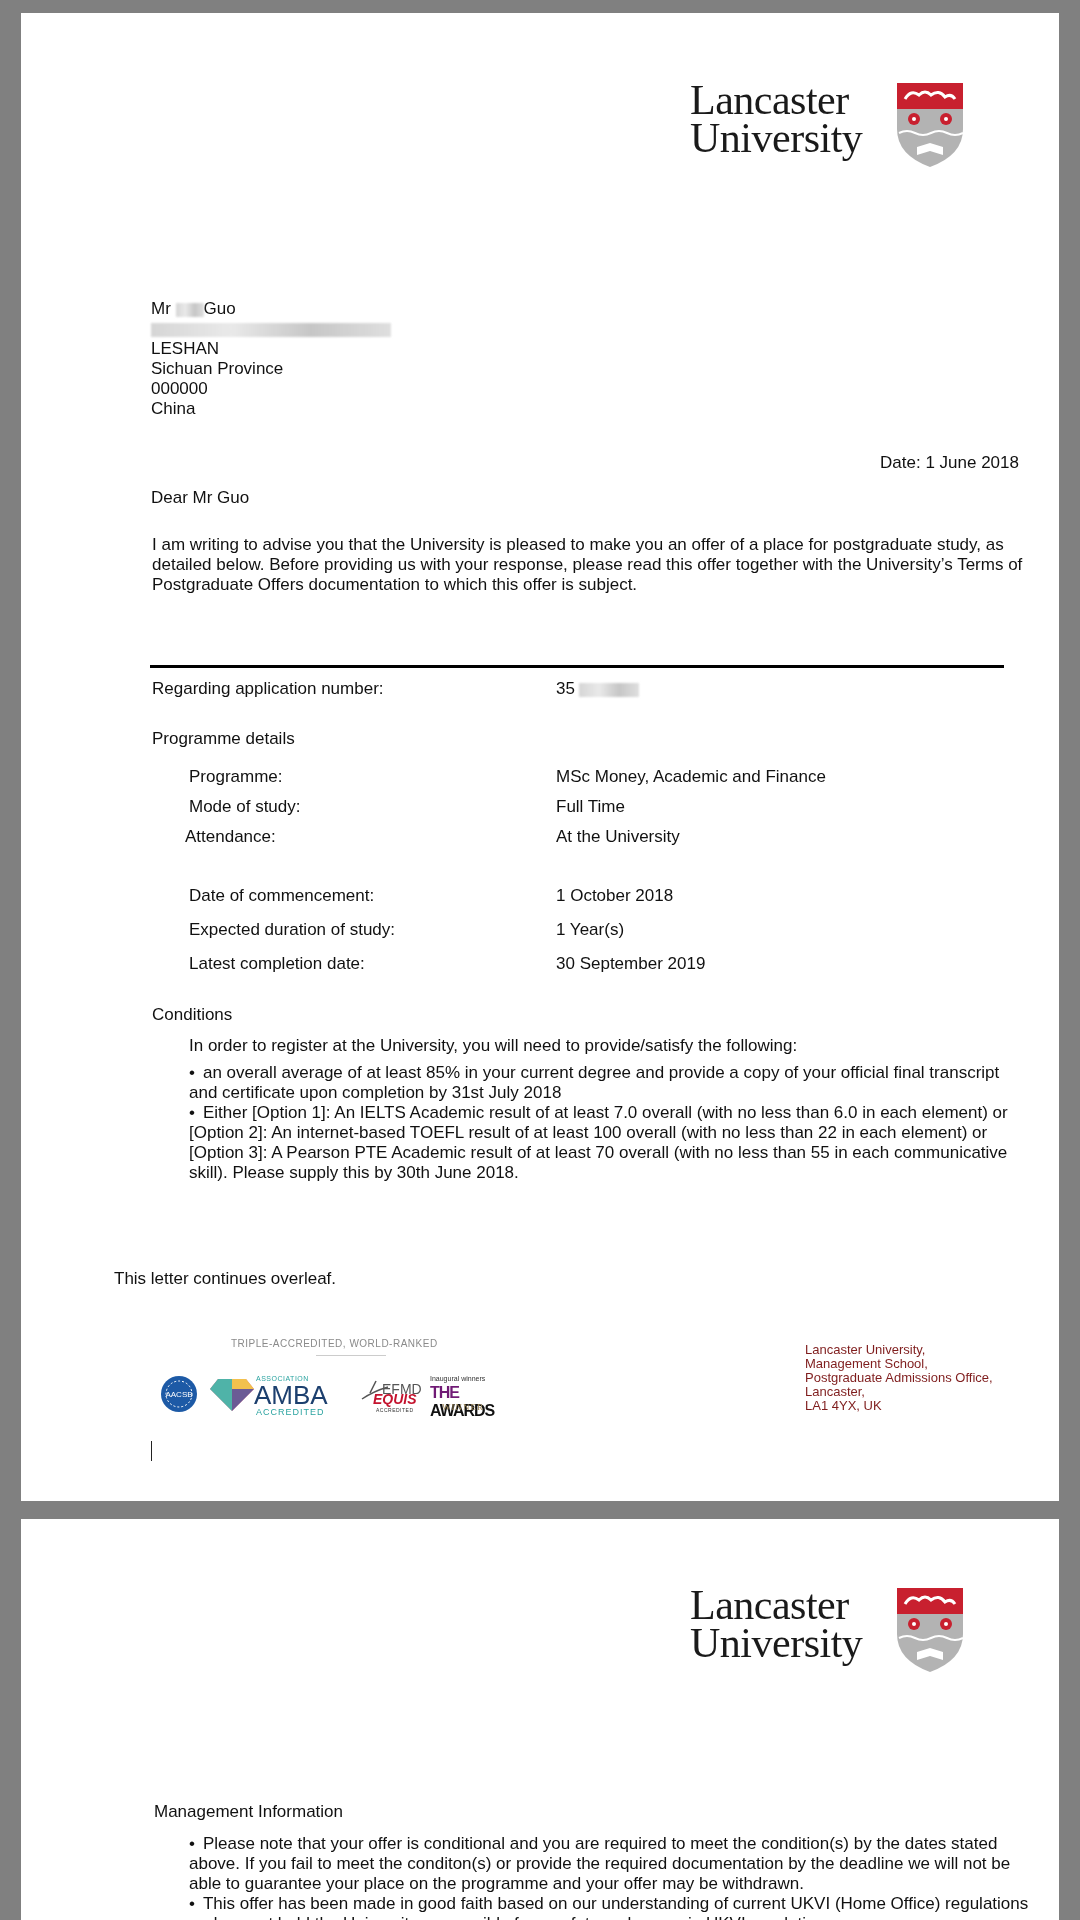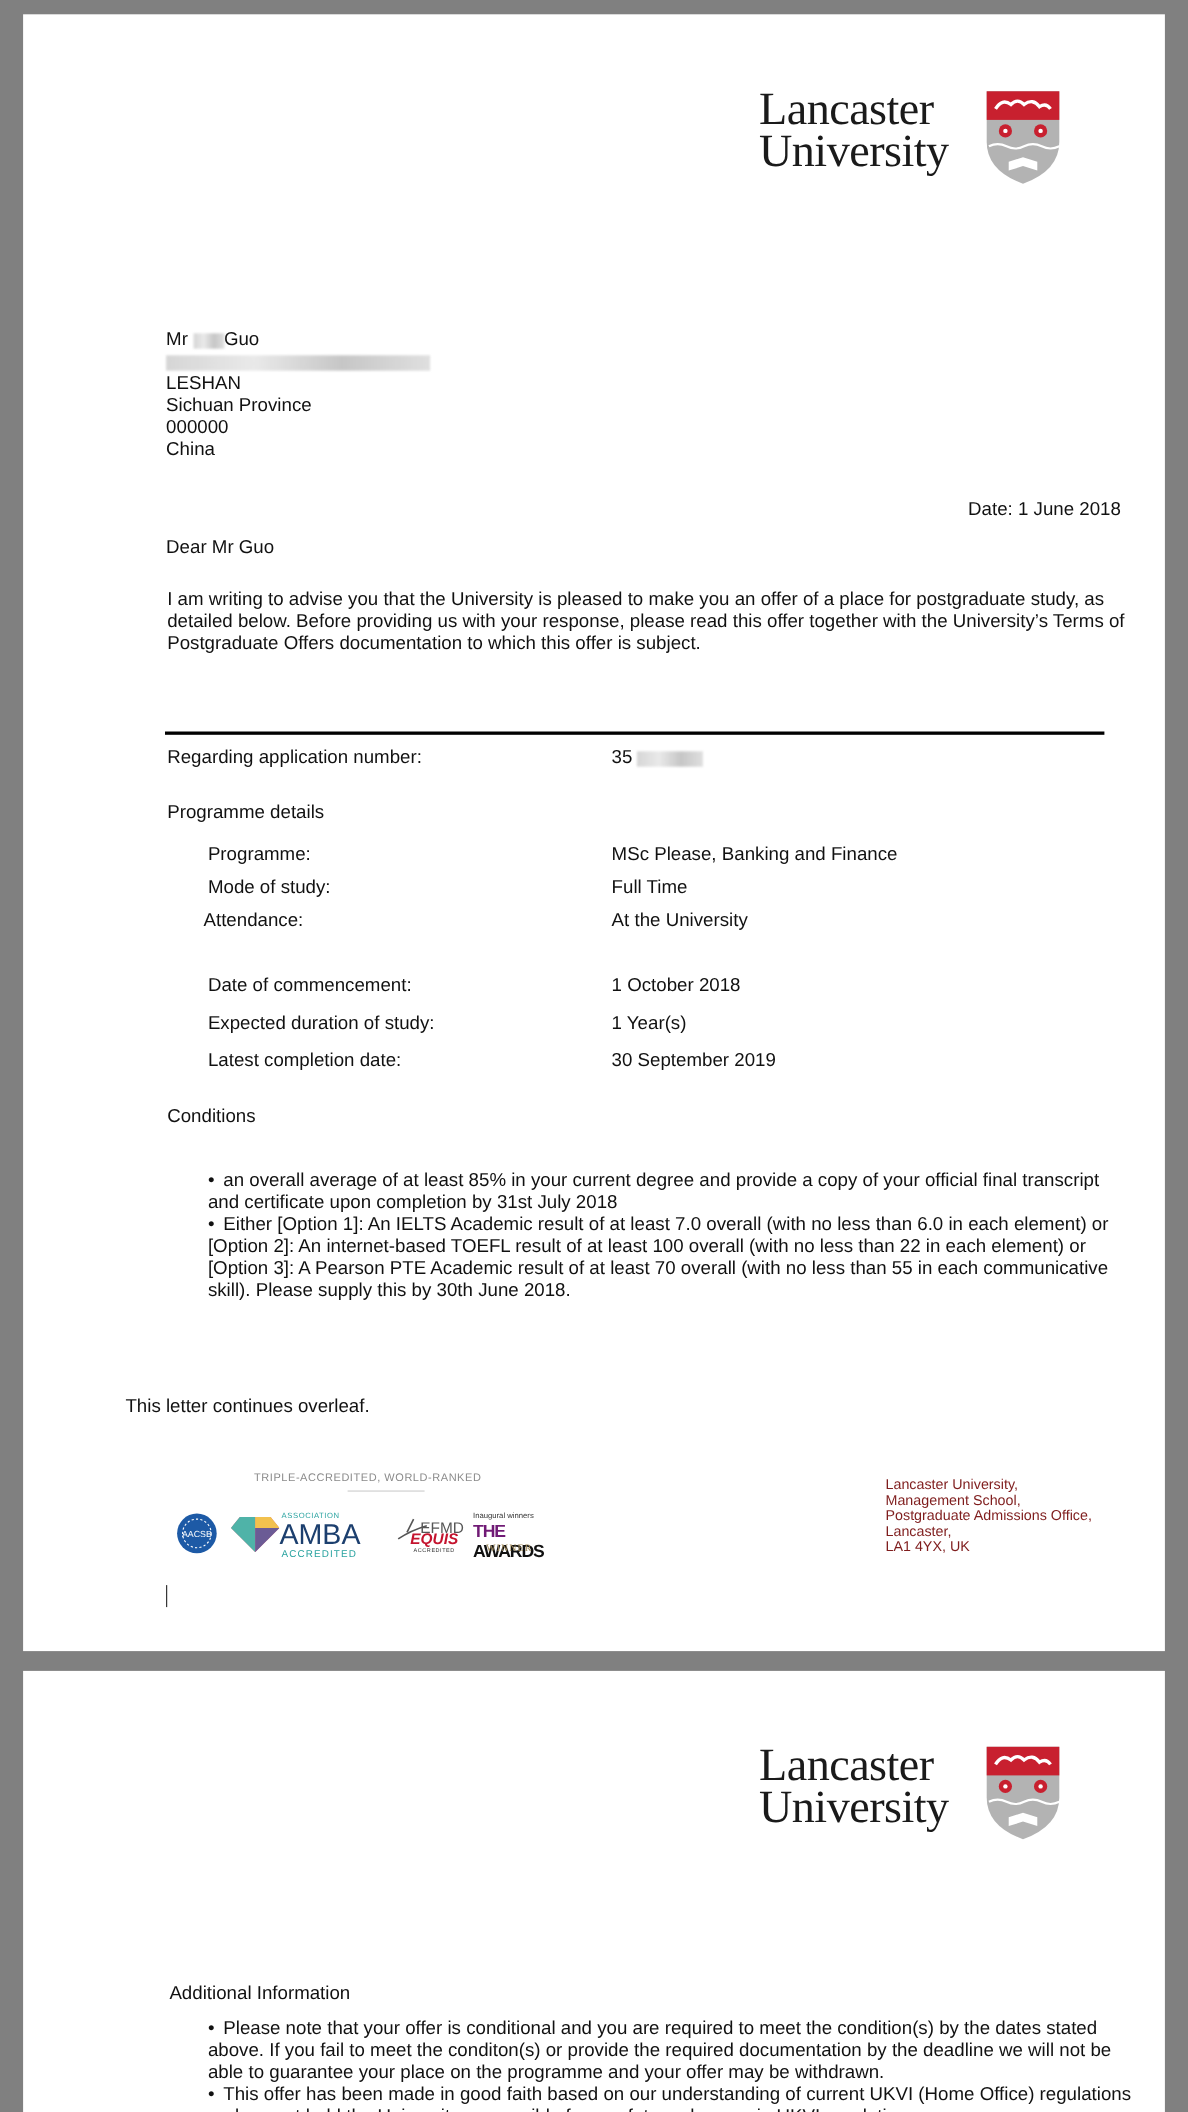--- a/index.html
+++ b/index.html
@@ -92,38 +92,39 @@
   <div class="rule" style="left:129px; top:652px; width:854px;"></div>
 
   <div class="row" style="left:131px; top:666px;">Regarding application number:</div>
   <div class="row" style="left:535px; top:666px;">
     <span>35</span><span class="redact" style="width:60px;height:14px;margin-left:4px;"></span>
   </div>
 
   <div class="row" style="left:131px; top:716px;">Programme details</div>
 
   <div class="row" style="left:168px; top:754px;">Programme:</div>
-  <div class="row" style="left:535px; top:754px;">MSc Please, Banking and Finance</div>
+  <div class="row" style="left:535px; top:754px;">MSc Money, Academic and Finance</div>
 
   <div class="row" style="left:168px; top:784px;">Mode of study:</div>
   <div class="row" style="left:535px; top:784px;">Full Time</div>
 
   <div class="row" style="left:164px; top:814px;">Attendance:</div>
   <div class="row" style="left:535px; top:814px;">At the University</div>
 
   <div class="row" style="left:168px; top:873px;">Date of commencement:</div>
   <div class="row" style="left:535px; top:873px;">1 October 2018</div>
 
   <div class="row" style="left:168px; top:907px;">Expected duration of study:</div>
   <div class="row" style="left:535px; top:907px;">1 Year(s)</div>
 
   <div class="row" style="left:168px; top:941px;">Latest completion date:</div>
   <div class="row" style="left:535px; top:941px;">30 September 2019</div>
 
   <div class="row" style="left:131px; top:992px;">Conditions</div>
+  <div class="row" style="left:168px; top:1023px;">In order to register at the University, you will need to provide/satisfy the following:</div>
   <div class="para abs" style="left:168px; top:1050px; width:840px;">
     <div class="bullet">an overall average of at least 85% in your current degree and provide a copy of your official final transcript and certificate upon completion by 31st July 2018</div>
     <div class="bullet">Either [Option 1]: An IELTS Academic result of at least 7.0 overall (with no less than 6.0 in each element) or [Option 2]: An internet-based TOEFL result of at least 100 overall (with no less than 22 in each element) or [Option 3]: A Pearson PTE Academic result of at least 70 overall (with no less than 55 in each communicative skill). Please supply this by 30th June 2018.</div>
   </div>
 
   <div class="txt abs" style="left:93px; top:1256px;">This letter continues overleaf.</div>
 
   <div class="accred-title abs" style="left:210px; top:1325px;">TRIPLE-ACCREDITED, WORLD-RANKED</div>
   <div class="abs" style="left:295px; top:1342px; width:70px; height:1px; background:#ccc;"></div>
 
@@ -177,18 +178,18 @@
       <path d="M10 18 q6 -10 14 -4 q6 -6 12 0 q8 -6 14 2 q6 -4 10 2" stroke="#fff" stroke-width="3" fill="none"></path>
       <circle cx="19" cy="38" r="6" fill="#c8202f"></circle>
       <circle cx="51" cy="38" r="6" fill="#c8202f"></circle>
       <circle cx="19" cy="38" r="2" fill="#fff"></circle>
       <circle cx="51" cy="38" r="2" fill="#fff"></circle>
       <path d="M4 52 q8 -4 16 0 t16 0 t16 0 t16 0" stroke="#fff" stroke-width="2" fill="none"></path>
       <path d="M22 66 L35 62 L48 66 L48 74 L35 70 L22 74 Z" fill="#fff"></path>
     </svg>
   </div>
 
-  <div class="row" style="left:133px; top:283px;">Additional Information</div>
+  <div class="row" style="left:133px; top:283px;">Management Information</div>
   <div class="para abs" style="left:168px; top:315px; width:845px;">
     <div class="bullet">Please note that your offer is conditional and you are required to meet the condition(s) by the dates stated above.  If you fail to meet the conditon(s) or provide the required documentation by the deadline we will not be able to guarantee your place on the programme and your offer may be withdrawn.</div>
     <div class="bullet">This offer has been made in good faith based on our understanding of current UKVI (Home Office) regulations and cannot hold the University responsible for any future changes in UKVI regulations</div>
   </div>
 </div>
 
 </body></html>

